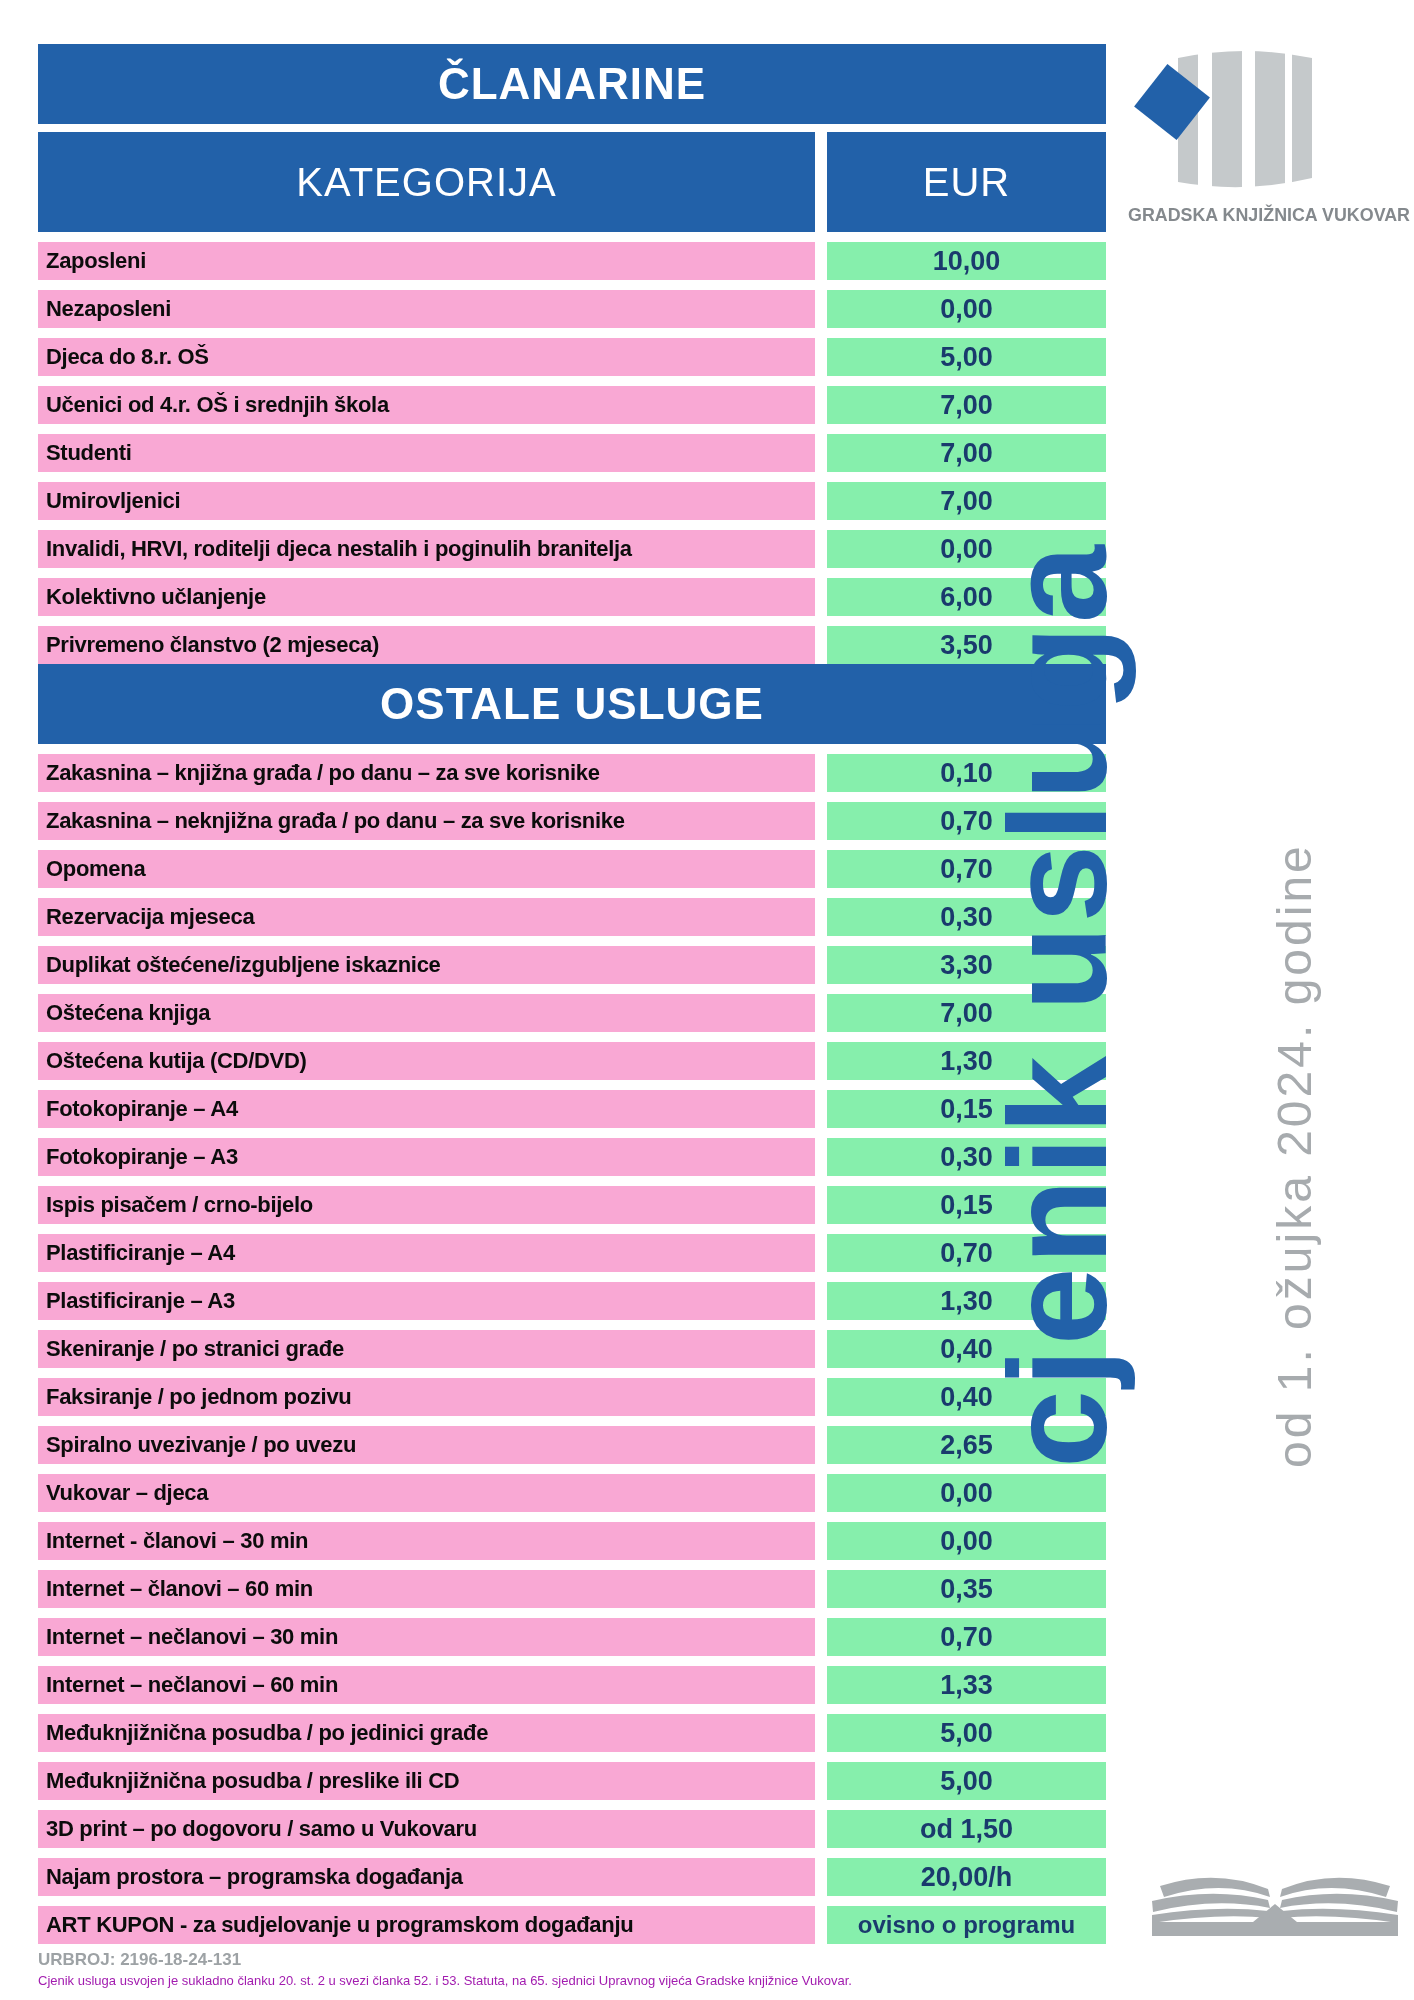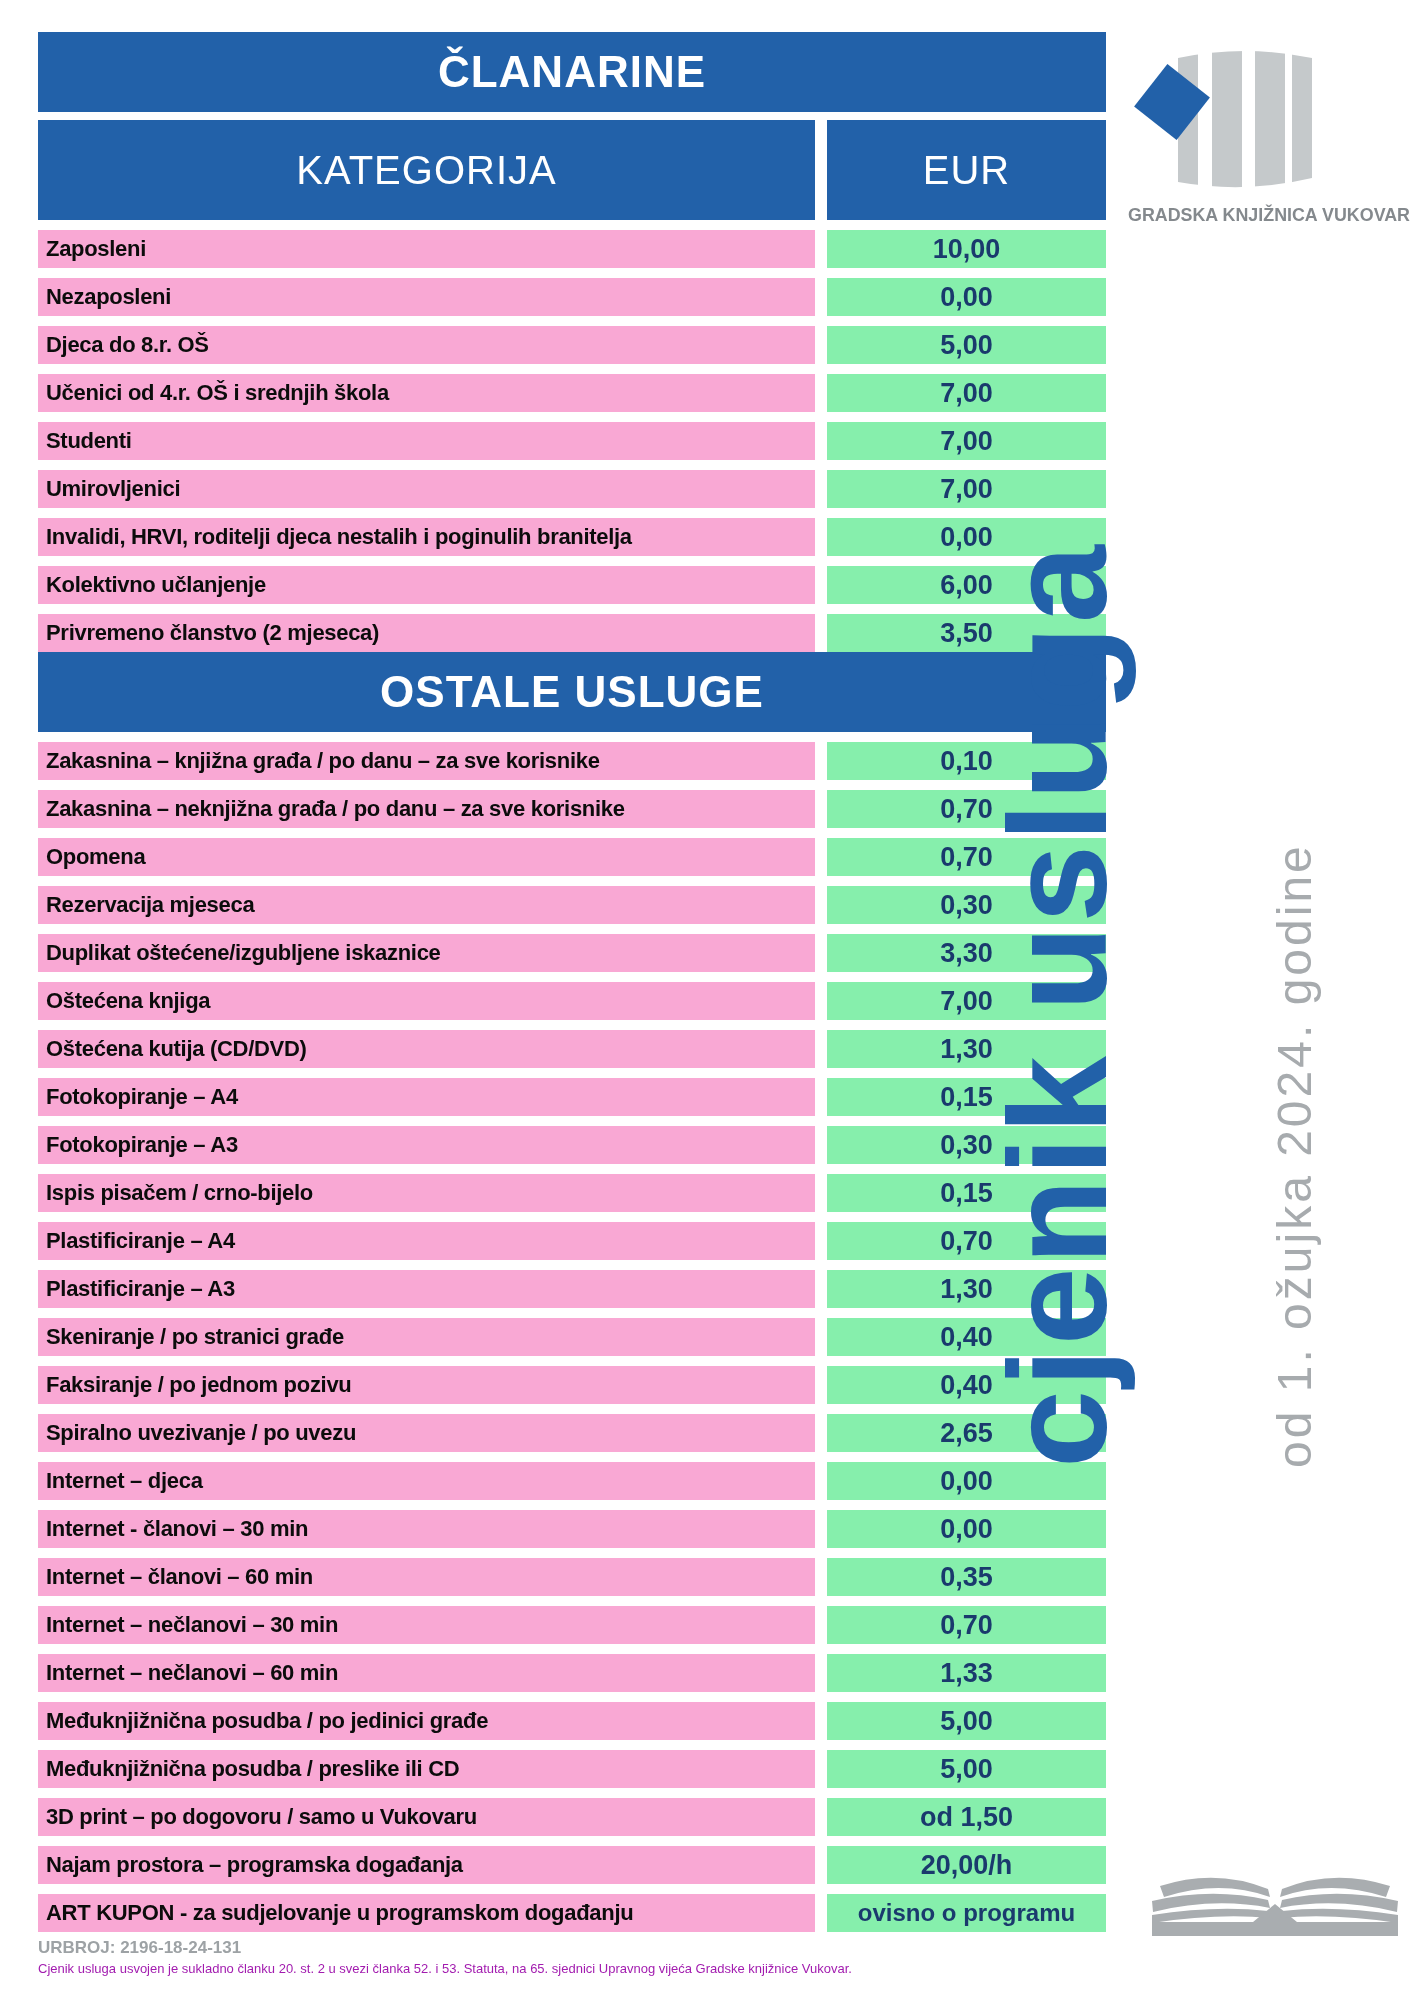--- a/index.html
+++ b/index.html
@@ -1,20 +1,20 @@
 <!DOCTYPE html>
 <html><head>
 <meta charset="utf-8">
 <style>
   html,body{margin:0;padding:0;}
   .page{
     position:relative;width:1414px;height:2000px;background:#ffffff;
     font-family:"Liberation Sans",sans-serif;overflow:hidden;
   }
-  .tables{position:absolute;left:38px;top:32px;width:1068px;}
+  .tables{position:absolute;left:38px;top:44px;width:1068px;}
   .title-bar{
     height:80px;background:#2261a9;color:#ffffff;
     display:flex;align-items:center;justify-content:center;
     font-size:44px;font-weight:bold;letter-spacing:1px;
   }
   .header-row{display:flex;gap:12px;margin-top:8px;}
   .hcell{
     height:100px;background:#2261a9;color:#ffffff;
     display:flex;align-items:center;justify-content:center;
     font-size:40px;font-weight:normal;letter-spacing:1px;
@@ -160,21 +160,21 @@
           </div>
           <div class="row">
             <div class="cell cat">Faksiranje / po jednom pozivu</div>
             <div class="cell val">0,40</div>
           </div>
           <div class="row">
             <div class="cell cat">Spiralno uvezivanje / po uvezu</div>
             <div class="cell val">2,65</div>
           </div>
           <div class="row">
-            <div class="cell cat">Internet – djeca</div>
+            <div class="cell cat">Vukovar – djeca</div>
             <div class="cell val">0,00</div>
           </div>
           <div class="row">
             <div class="cell cat">Internet - članovi – 30 min</div>
             <div class="cell val">0,00</div>
           </div>
           <div class="row">
             <div class="cell cat">Internet – članovi – 60 min</div>
             <div class="cell val">0,35</div>
           </div>

